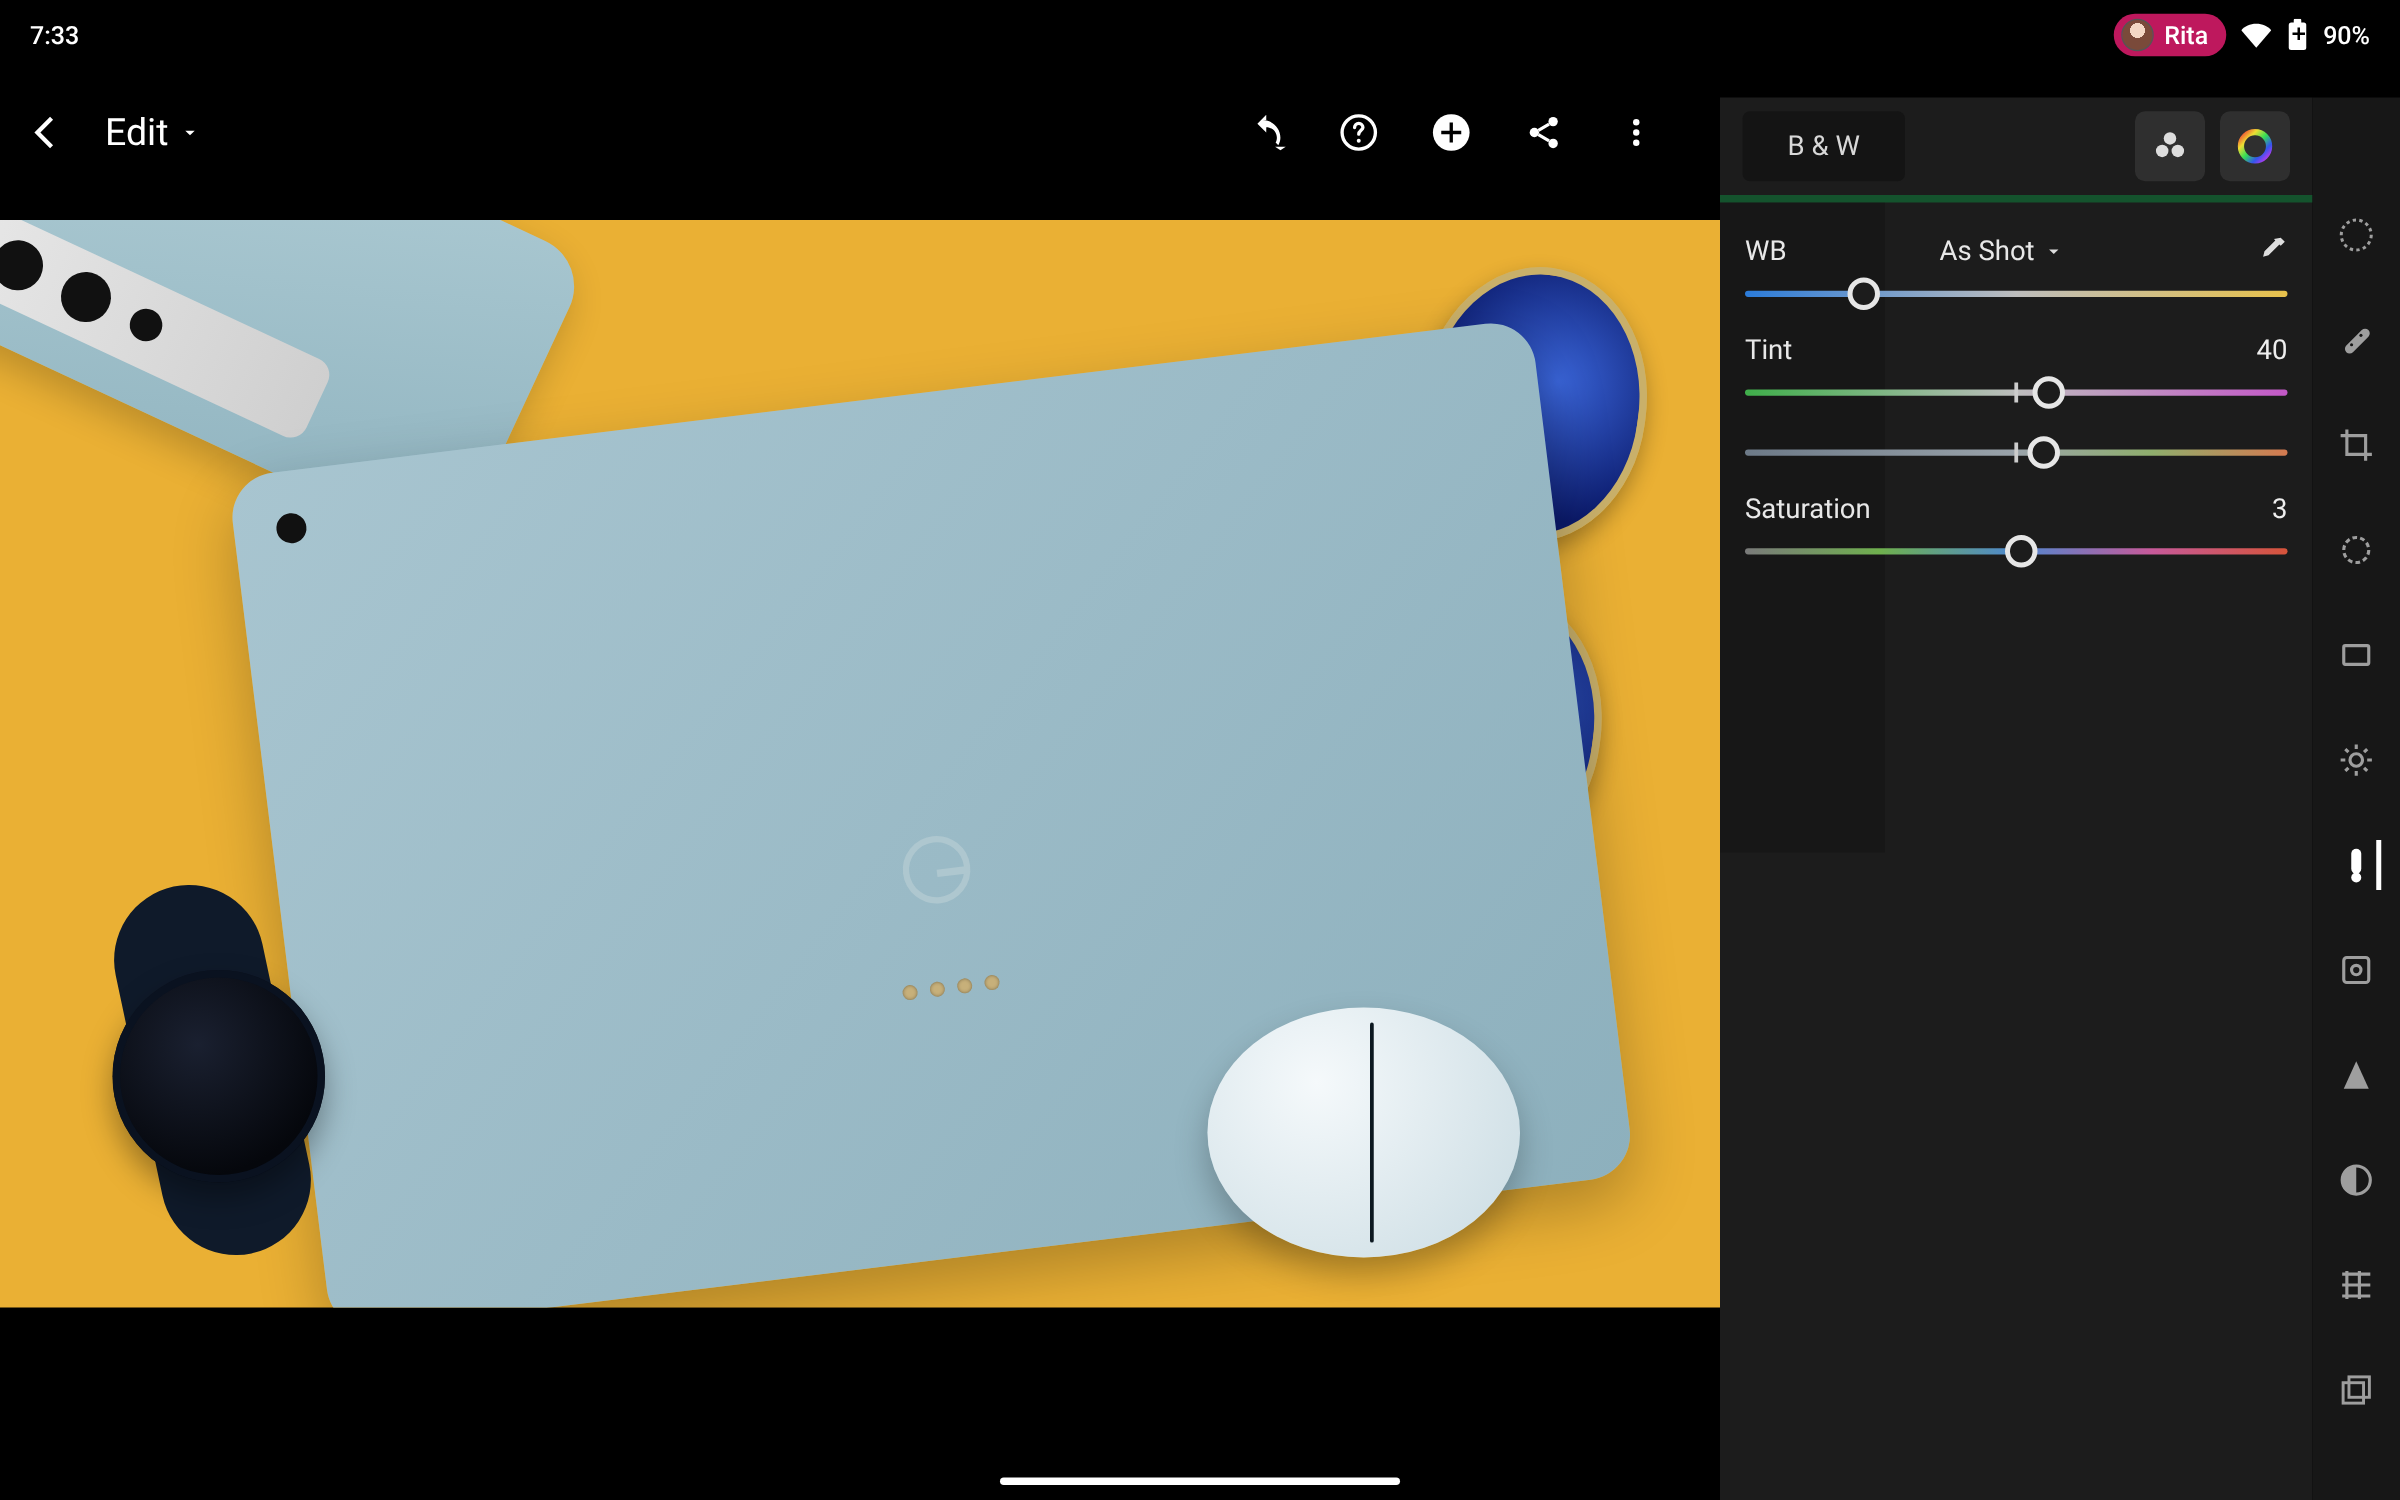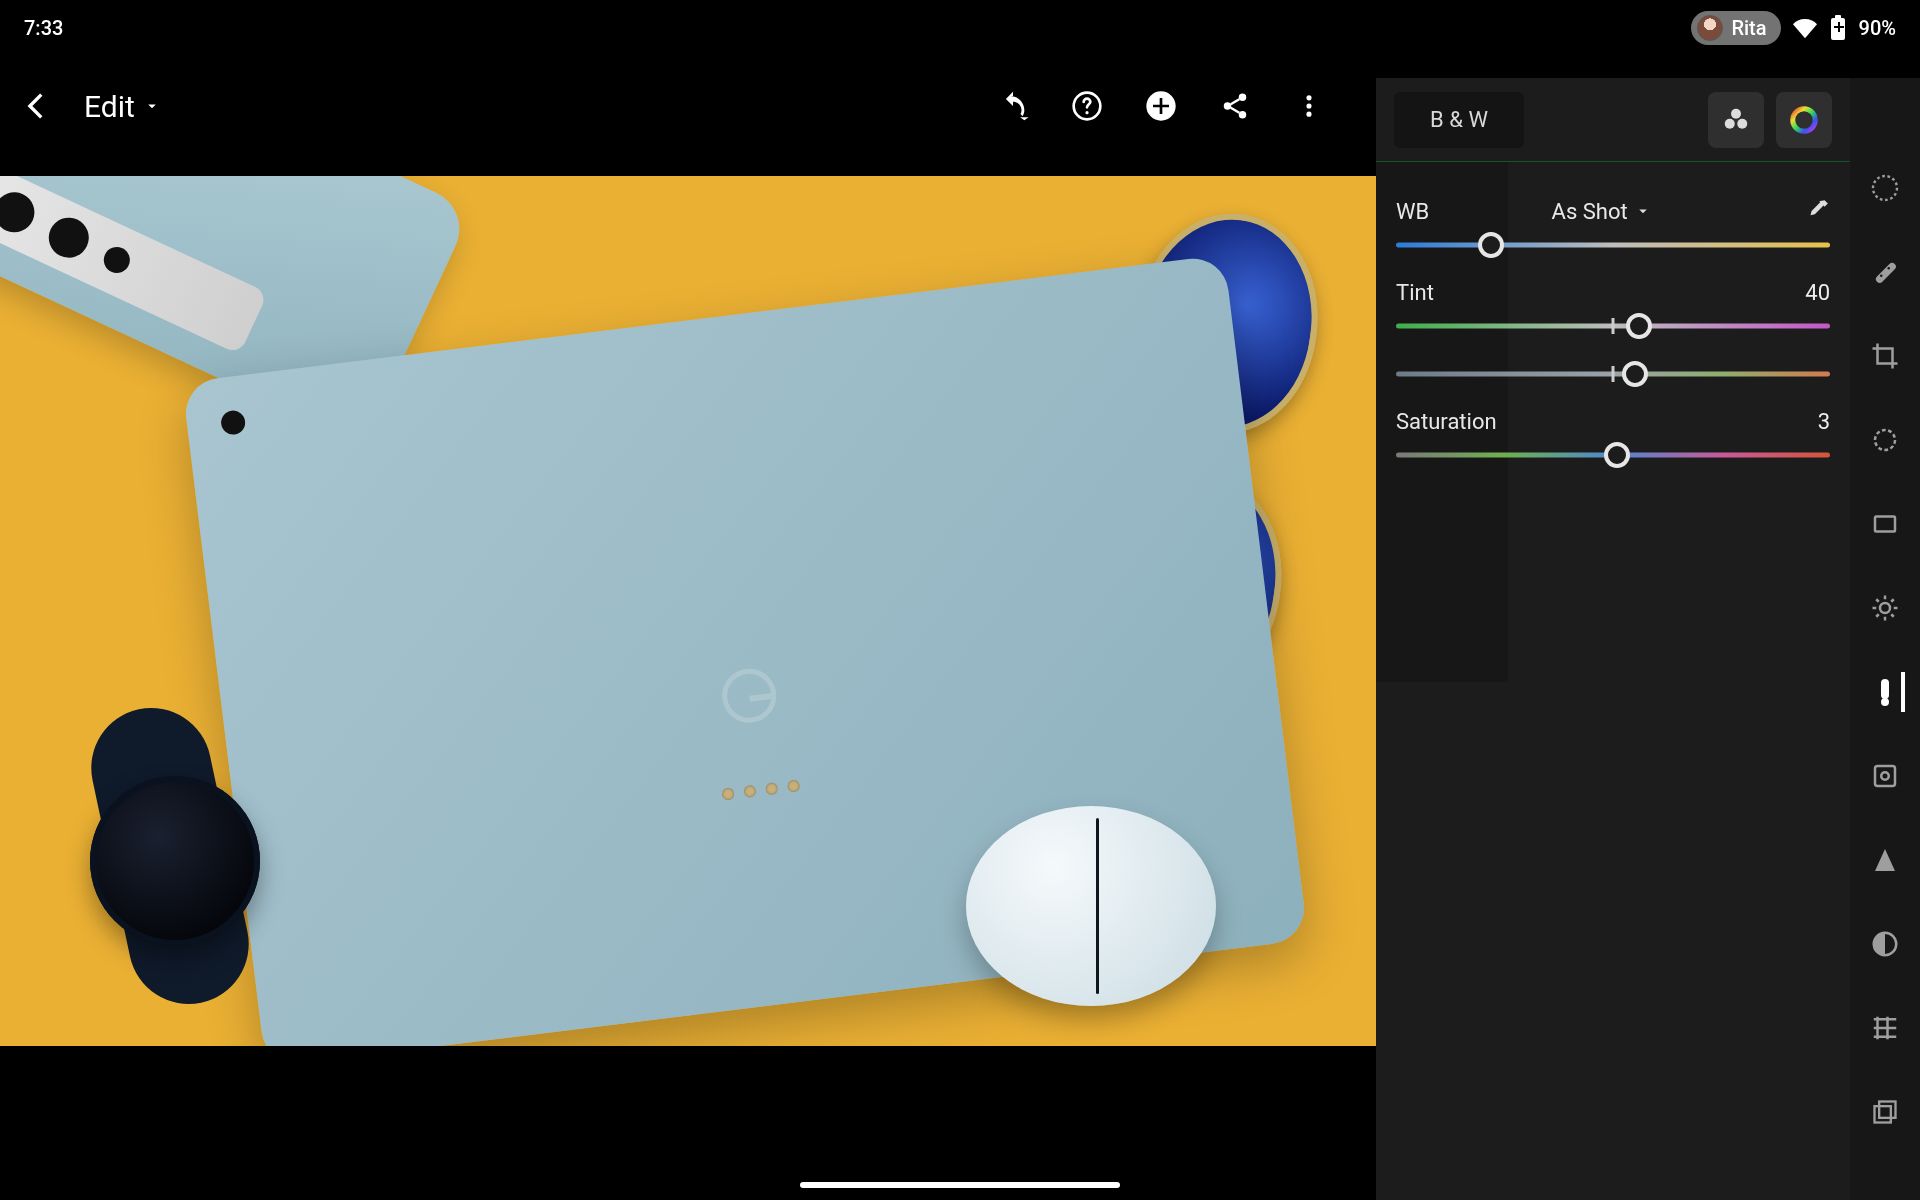--- a/index.html
+++ b/index.html
@@ -22,21 +22,21 @@
     display: flex;
     align-items: center;
     justify-content: space-between;
     padding: 0 24px;
     font-size: 20px;
     font-weight: 500;
   }
   .status-right { display: flex; align-items: center; gap: 12px; }
   .user-chip {
     display: flex; align-items: center; gap: 8px;
-    background: #737373;
+    background: #be185d;
     border-radius: 20px;
     padding: 4px 14px 4px 6px;
   }
   .avatar {
     width: 26px; height: 26px; border-radius: 50%;
     background: radial-gradient(circle at 50% 35%, #f3d7c5 30%, #7a4a3a 31%);
     border: 1px solid #555;
   }
   .wifi-icon, .battery-saver-icon {
     display: inline-flex;
@@ -163,21 +163,21 @@
   .panel{
     position:absolute;
     top:78px; right:70px; bottom:0;
     width: 474px;
     background:#1c1c1c;
     padding-bottom:20px;
   }
   .panel-top{
     height:84px; display:flex; align-items:center; justify-content:space-between;
     padding: 0 18px;
-    border-bottom:1px solid #14532d;
+    border-bottom:6px solid #14532d;
   }
   .bw-btn{
     background:#141414; color:#d8d8d8;
     width:130px; height:56px;
     display:flex;align-items:center;justify-content:center;
     border-radius:6px; font-size:22px;
   }
   .panel-top-right{ display:flex; gap:12px; }
   .sq-btn{
     width:56px;height:56px;border-radius:8px;background:#2f2f2f;
@@ -191,21 +191,21 @@
   .darker-section{
     position: absolute;
     left: 0; top: 0;
     width: 132px;
     height: 520px;
     background: rgba(0,0,0,0.15);
     pointer-events: none;
   }
   .row{
     display:flex; align-items:center; justify-content:space-between;
-    font-size:22px; color:#e8e8e8; margin-top:20px;
+    font-size:22px; color:#e8e8e8; margin-top:10px;
     position: relative;
   }
   .row .label{}
   .row .value{ color:#eee;}
   .wb-row .dd{ display:flex; align-items:center; gap:6px;}
   .eyedrop{ position:absolute; right:-2px; top:-2px;}
 
   .slider{
     position:relative; height:30px; margin:6px 0 18px 0;
   }

